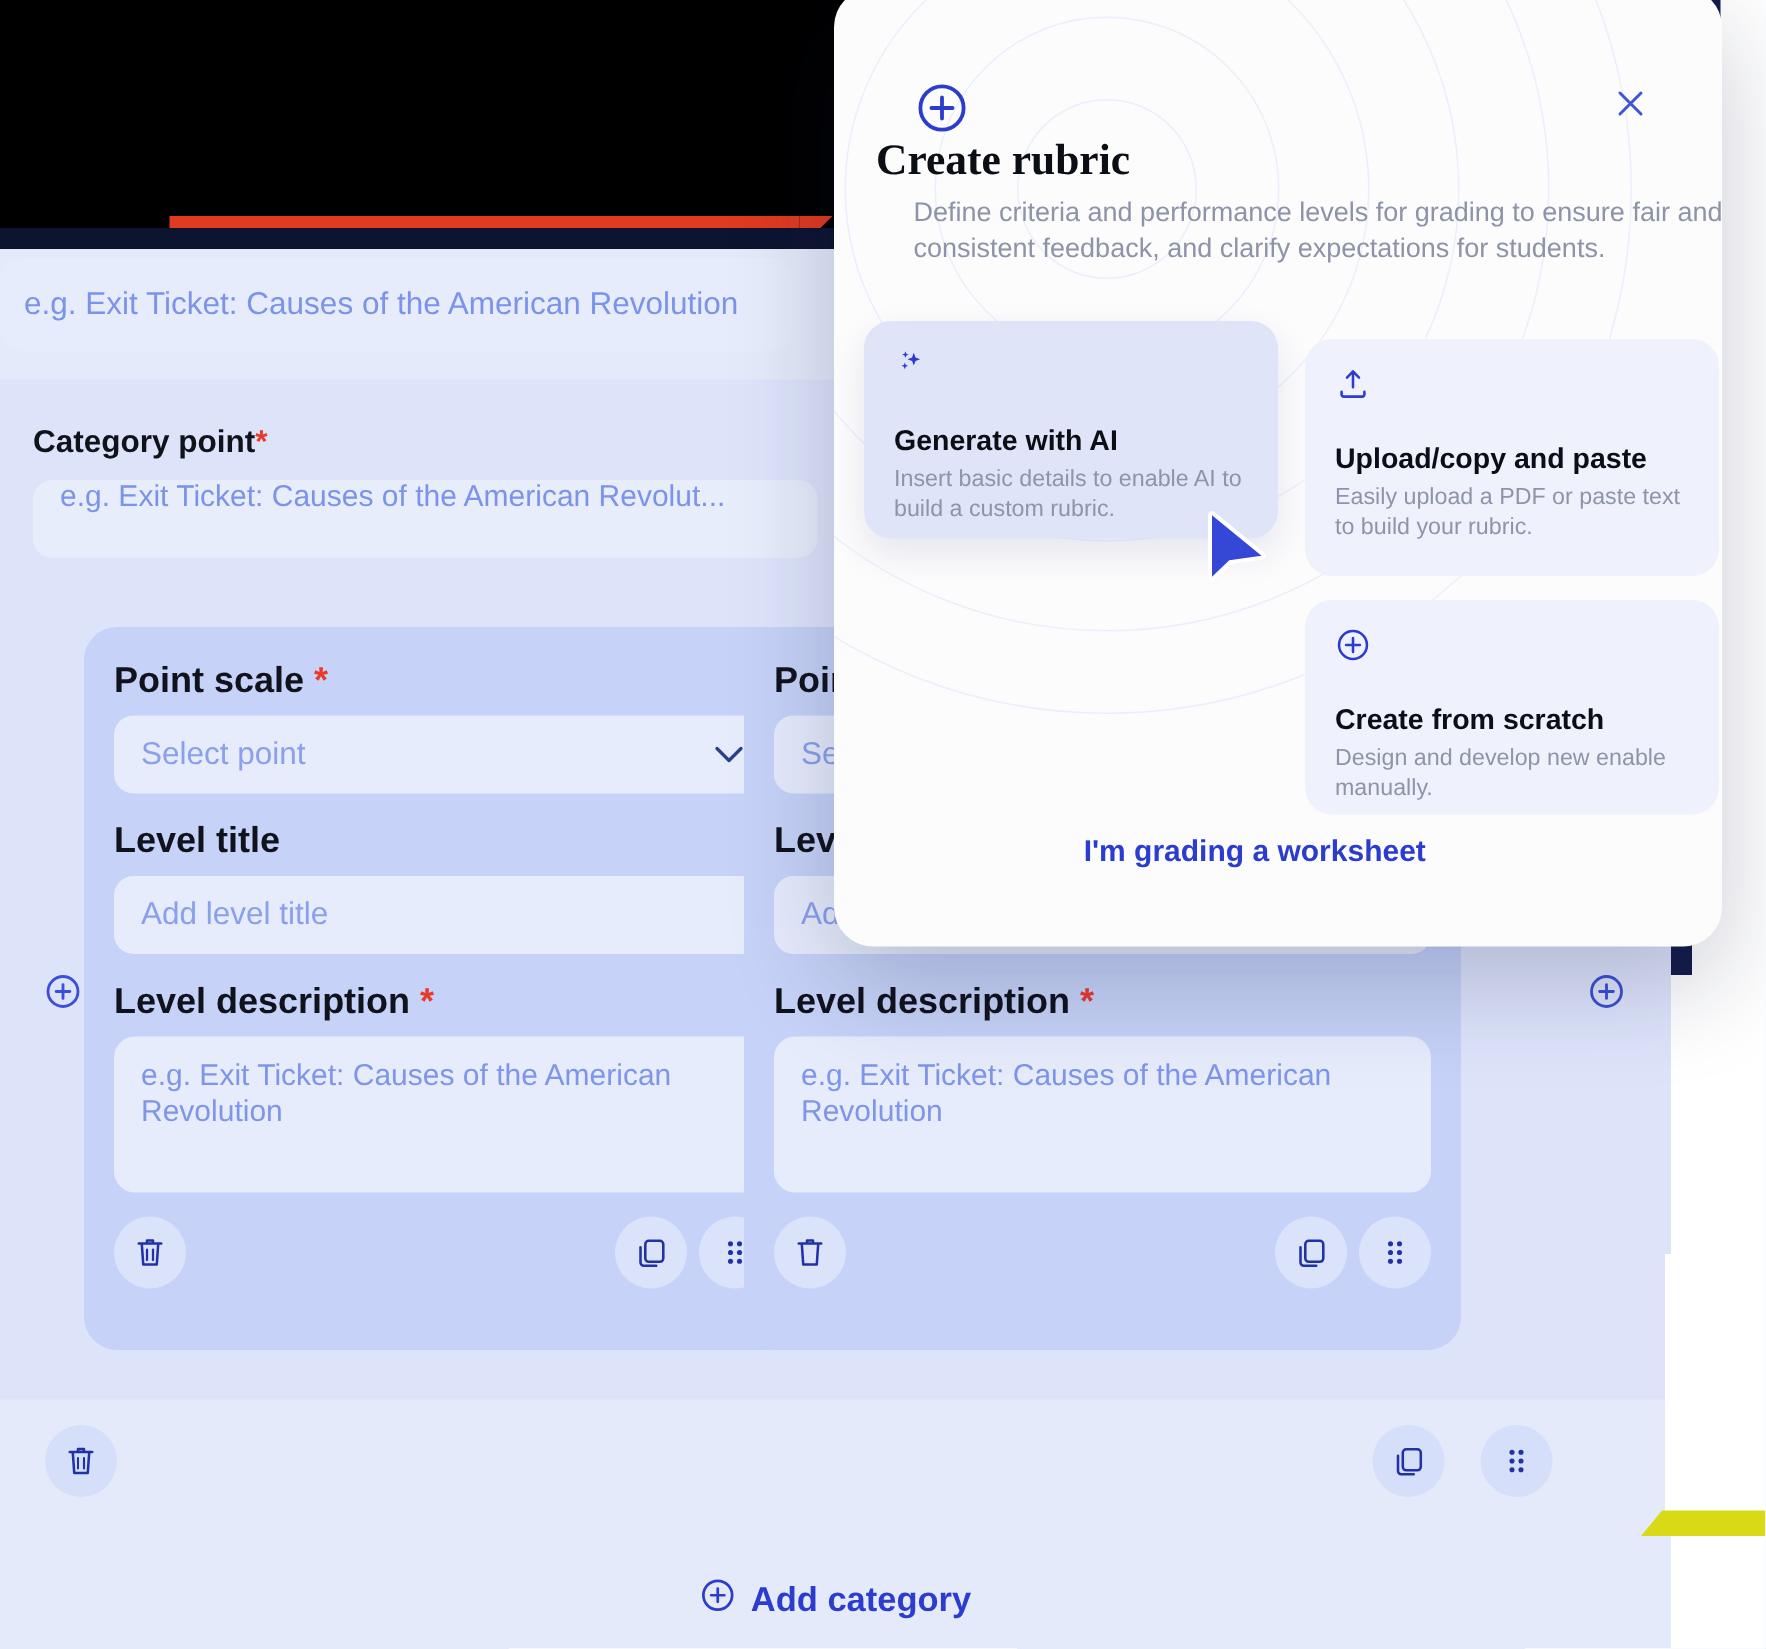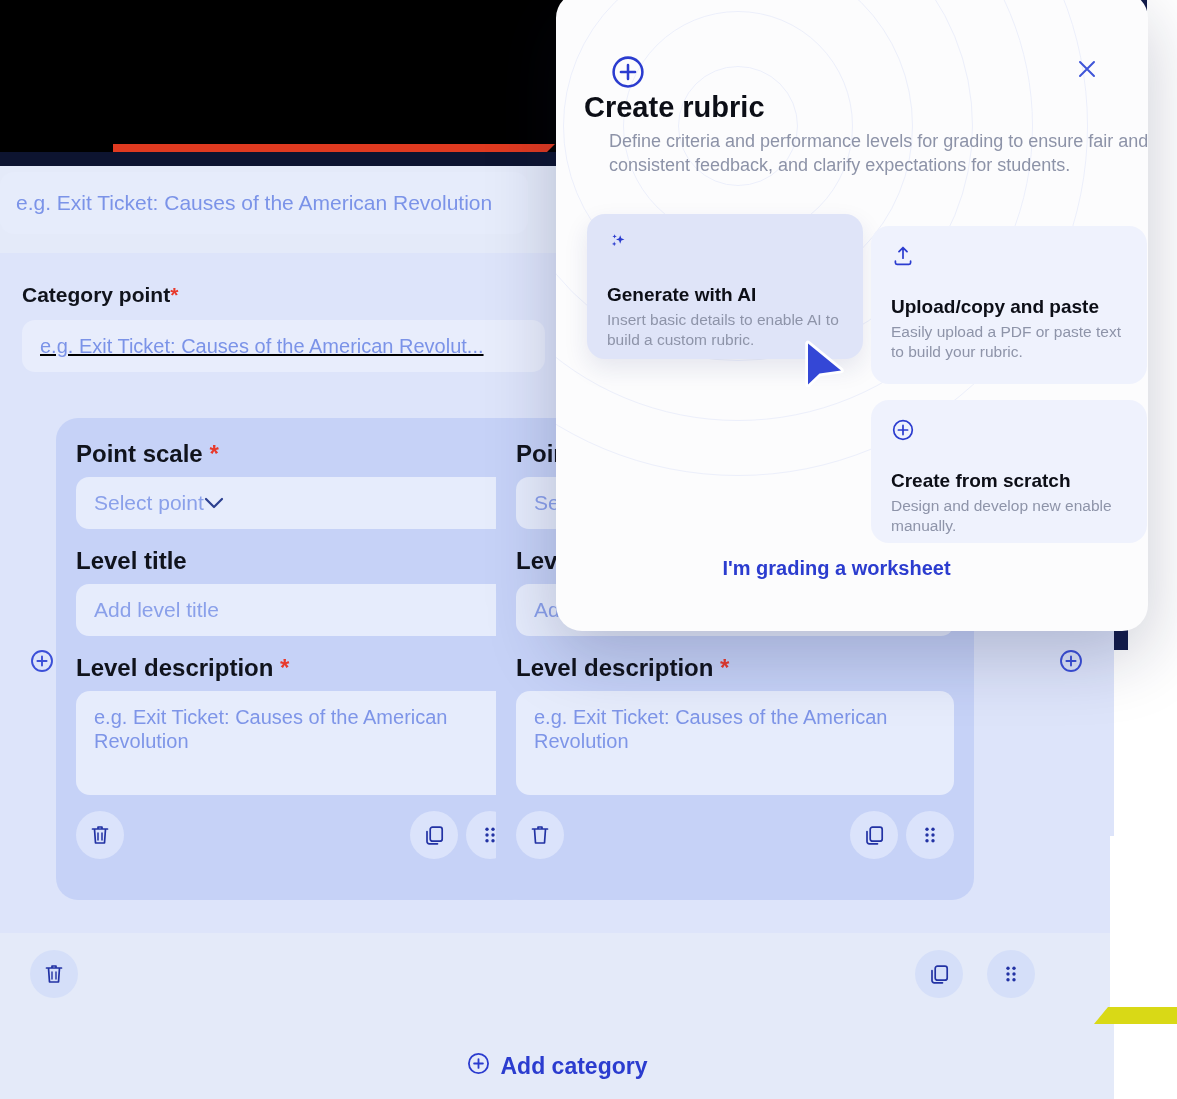--- a/index.html
+++ b/index.html
@@ -67,39 +67,39 @@
     position:absolute; left:0; top:253px; width:1114px; height:680px;
     background:#dde4fa;
   }
   .cat-label {
     position:absolute; left:22px; top:283px; font-size:21px; font-weight:700; color:#10131c;
   }
   .req { color:#e8392b; font-weight:700; }
   .cat-input {
     position:absolute; left:22px; top:320px; width:523px; height:52px;
     background:#e8edfc; border-radius:13px;
-    display:flex; align-items:center; padding:0 18px;text-decoration:underline;
+    display:flex; align-items:flex-start; padding:0 18px;
   }
   .cat-input .ph { color:#7b93e8; font-size:20px; }
 
   
   .level-col {
     position:absolute; top:418px; width:478px; height:482px;
     background:#c6d2f7; border-radius:22px; padding:22px 20px 0 20px;
   }
   .level-col.col1 { left:56px; }
   .level-col.col2 { left:496px; }
 
   .fld-label { font-size:24px; font-weight:700; color:#10131c; margin-bottom:9px; white-space:nowrap; }
   .fld-box {
     background:#e6ecfc; border-radius:13px; height:52px;
     display:flex; align-items:center; padding:0 18px; margin-bottom:18px;
   }
   .fld-box .ph { color:#8aa0ea; font-size:21px; }
-  .fld-box.select { }
+  .fld-box.select { justify-content:space-between; }
   .chev { color:#2b3f8f; font-size:17px; line-height:1; }
   .fld-area {
     background:#e6ecfc; border-radius:14px; height:104px;
     padding:14px 18px; margin-bottom:16px;
   }
   .fld-area .ph { color:#7e95e8; font-size:20px; line-height:1.22; }
 
   .col-actions { display:flex; align-items:center; justify-content:space-between; }
   .rbtn {
     width:48px; height:48px; border-radius:50%;
@@ -138,30 +138,30 @@
     position:absolute; border:1px solid #eceffb; border-radius:50%;
     left:50%; top:50%; transform:translate(-50%,-50%);
   }
   .modal-plus {
     position:absolute; left:54px; top:62px; color:#2b3ccf;
   }
   .modal-close {
     position:absolute; right:50px; top:66px; color:#3f55d8; font-size:25px; line-height:1;
   }
   .modal-title {
-    position:absolute; left:28px; top:99px; font-size:29px; font-weight:700; color:#0c0e16;
+    position:absolute; left:28px; top:99px; font-size:29px; font-weight:700; color:#0c0e16;font-family:Liberation Serif, serif;
   }
   .modal-sub {
     position:absolute; left:28px; top:137px; width:540px;
     font-size:18px; line-height:1.35; color:#8d93a8;margin-left:25px;
   }
 
   .cards {
-    position:absolute; left:31px; top:222px; width:568px;
-    display:grid; grid-template-columns:276px 276px; gap:16px 8px;
+    position:absolute; left:20px; top:222px; width:568px;
+    display:grid; grid-template-columns:276px 276px; gap:16px 18px;
   }
   .ocard {
     border-radius:18px; padding:18px 20px 20px 20px; position:relative;
   }
   .ocard.sel { background:#dfe4f8; box-shadow:0 10px 24px rgba(30,40,110,.10); }
   .ocard.plain { background:#eff2fd; }
   .ocard .oicon { color:#2b3ccf; height:28px; margin-bottom:24px; display:block; }
   .ocard .otitle { font-size:19px; font-weight:700; color:#0c0e16; margin-bottom:4px; }
   .ocard .odesc { font-size:15.5px; line-height:1.3; color:#8e94a9; }
   .card-gen  { grid-column:1; grid-row:1; height:145px; }

